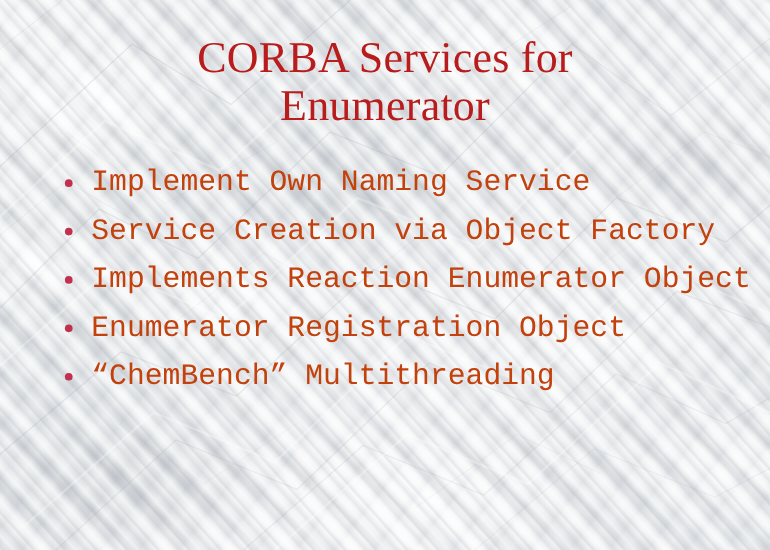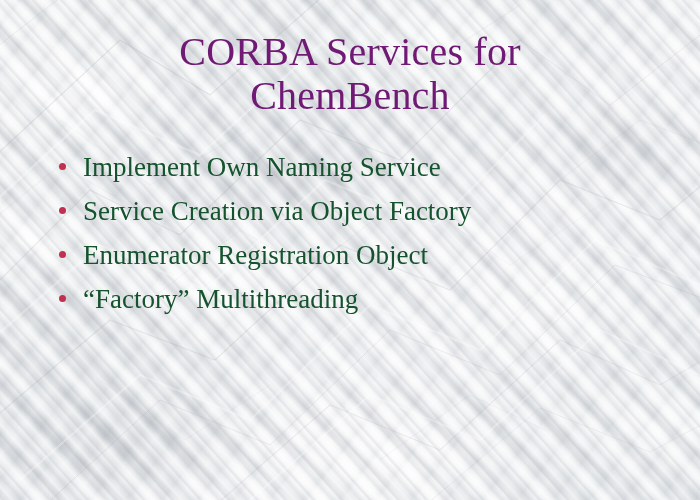--- a/index.html
+++ b/index.html
@@ -71,21 +71,21 @@
     position: absolute;
     inset: 0;
   }
 
   #title {
     position: absolute;
     top: 30px;
     left: 0;
     width: 700px;
     text-align: center;
-    color: #701a75;
+    color: #b91c1c;
     font-size: 40px;
     line-height: 44px;
     letter-spacing: 0.2px;
     font-family: "Liberation Serif", "DejaVu Serif", serif;
   }
   #title .tline { display: block; }
 
   #bullets {
     position: absolute;
     top: 145px;
@@ -105,25 +105,25 @@
     position: absolute;
     left: 3px;
     top: 18px;
     width: 7px;
     height: 7px;
     border-radius: 50%;
     background: #c0304f;
   }
 
   .bullet-text {
-    color: #14532d;
+    color: #c2410c;
     font-size: 27px;
     line-height: 30px;
     white-space: nowrap;
-    font-family: Liberation Serif, serif;
+    font-family: Liberation Mono, monospace;
   }
 </style>
 </head>
 <body>
 
 <div id="slide">
 
   <div id="marble"></div>
 
   <svg id="marble-veins" viewBox="0 0 700 500" preserveAspectRatio="none">
@@ -150,41 +150,45 @@
       <path d="M-20 350 L100 245 L205 290 L325 180 L435 225 L545 115" stroke-width="2.2"></path>
       <path d="M20 480 L140 375 L250 420 L370 305 L480 350 L595 240 L700 285" stroke-width="2.0"></path>
       <path d="M250 500 L370 395 L480 440 L600 330 L700 375" stroke-width="1.8"></path>
     </g>
   </svg>
 
   <div id="content">
 
     <div id="title">
       <span class="tline">CORBA Services for</span>
-      <span class="tline">ChemBench</span>
+      <span class="tline">Enumerator</span>
     </div>
 
     <div id="bullets">
 
       <div class="bullet-row">
         <span class="bullet-dot"></span>
         <span class="bullet-text">Implement Own Naming Service</span>
       </div>
 
       <div class="bullet-row">
         <span class="bullet-dot"></span>
         <span class="bullet-text">Service Creation via Object Factory</span>
       </div>
 
+      <div class="bullet-row">
+        <span class="bullet-dot"></span>
+        <span class="bullet-text">Implements Reaction Enumerator Object</span>
+      </div>
 
       <div class="bullet-row">
         <span class="bullet-dot"></span>
         <span class="bullet-text">Enumerator Registration Object</span>
       </div>
 
       <div class="bullet-row">
         <span class="bullet-dot"></span>
-        <span class="bullet-text">“Factory” Multithreading</span>
+        <span class="bullet-text">“ChemBench” Multithreading</span>
       </div>
 
     </div>
   </div>
 </div>
 
 </body></html>

